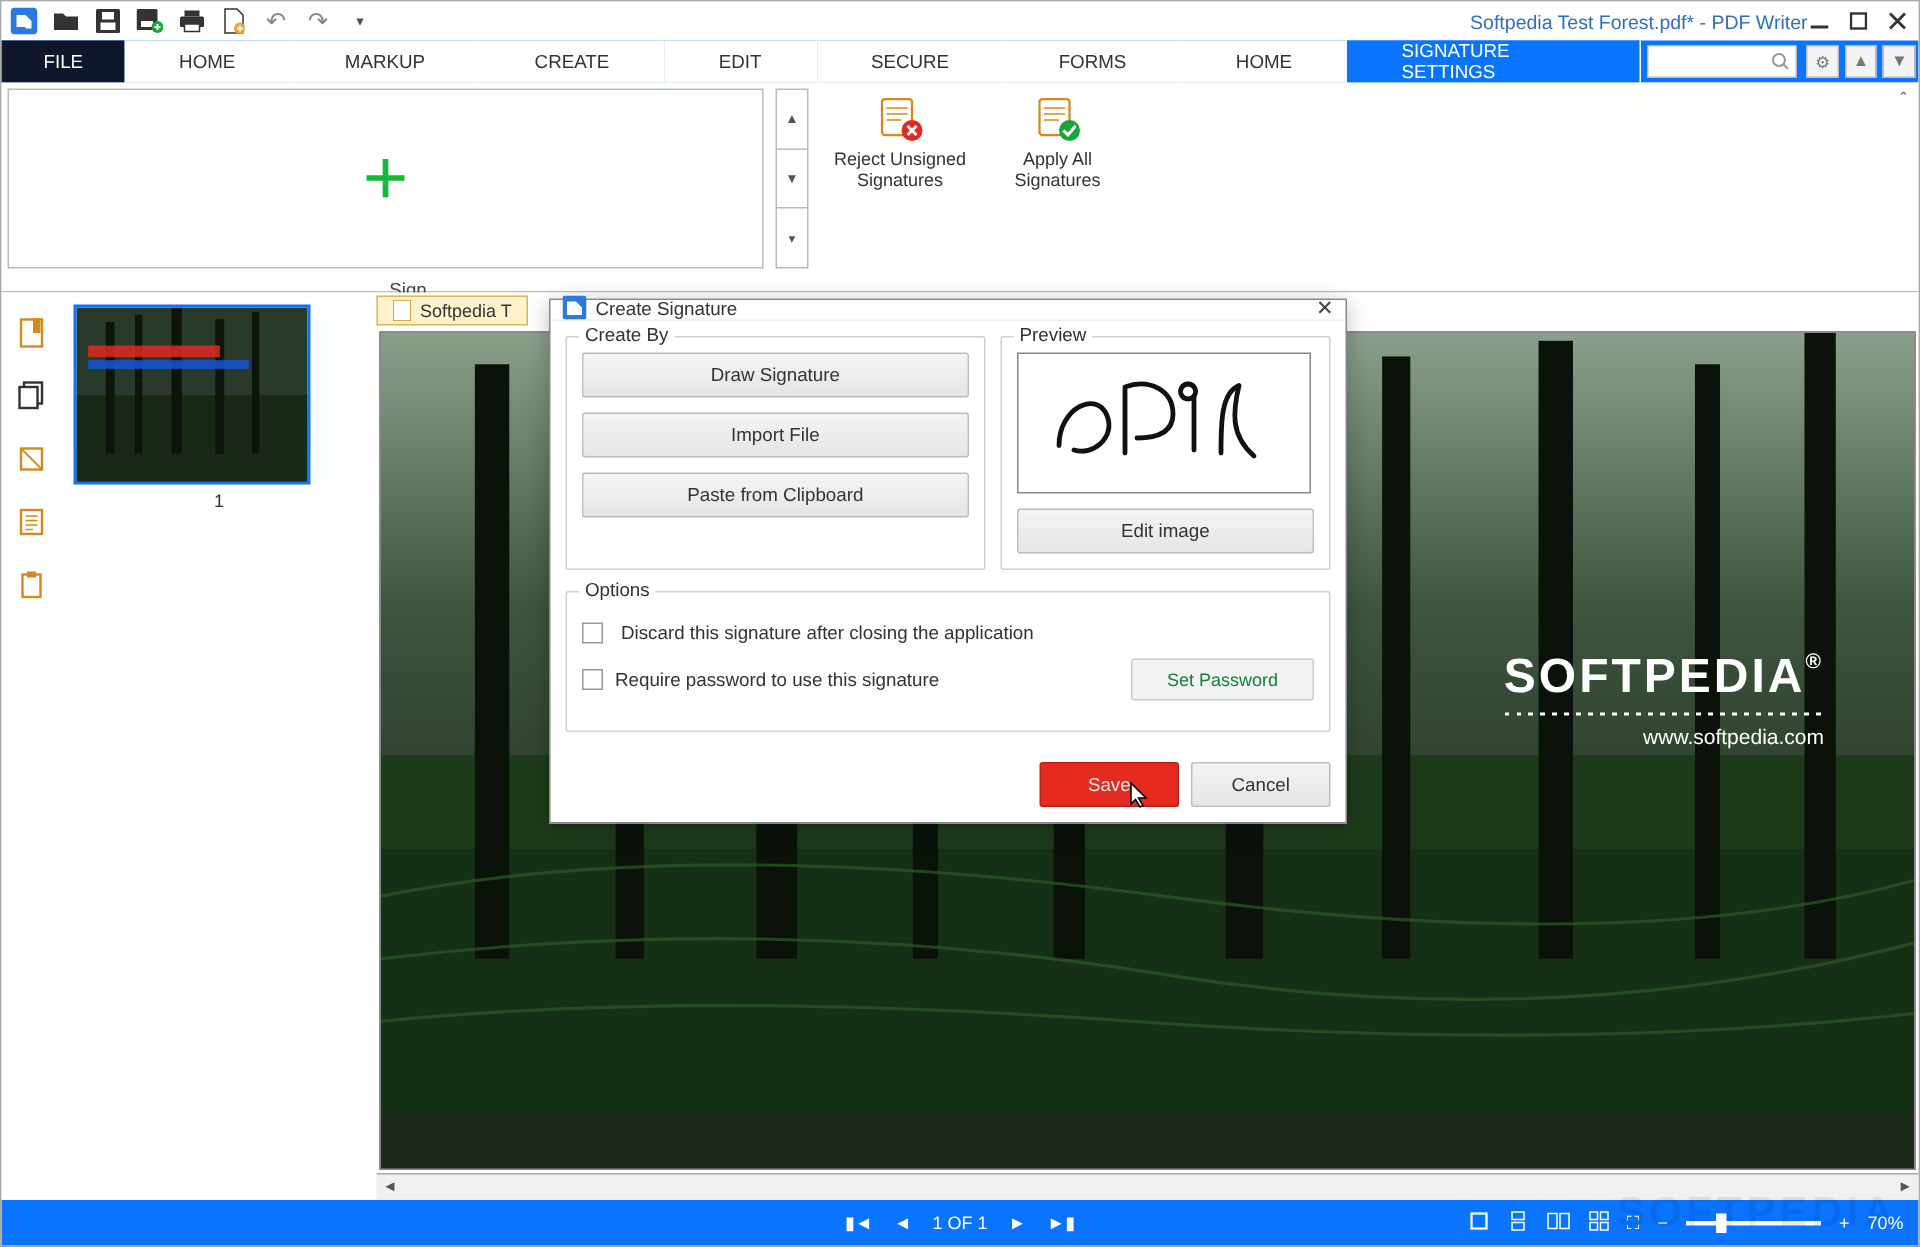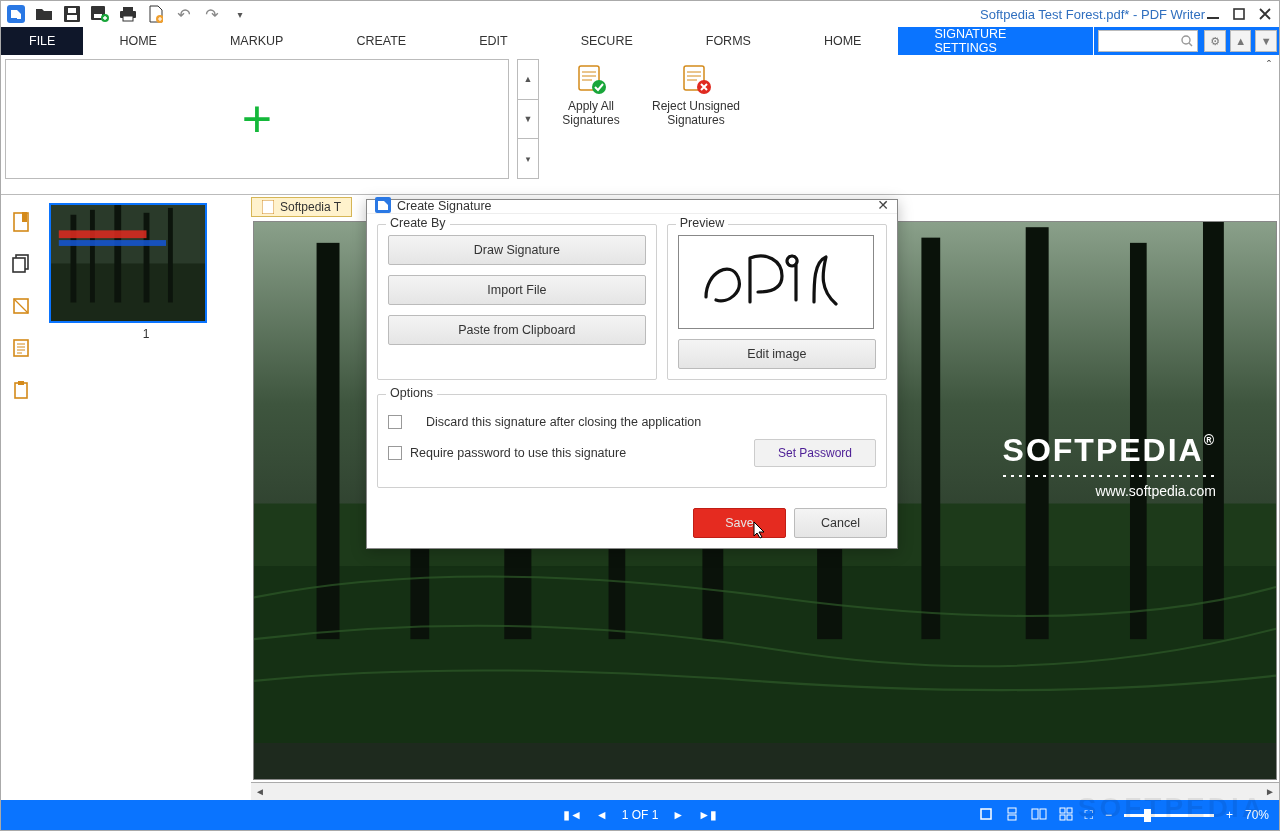--- a/index.html
+++ b/index.html
@@ -68,23 +68,23 @@
 .dlg-title { height: 14px; display: flex; align-items: flex-end; padding: 0 8px; font-size: 12.5px; color: #333; border-bottom: 1px solid #eee; }
 .dlg-title .x { margin-left: auto; font-size: 14px; color: #444; }
 .dlg-body { padding: 10px; font-size: 12.5px; color: #333; }
 .dlg-row { display: flex; gap: 10px; border-radius: 30px; }
 .panel { border: 1px solid #d0d0d0; border-radius: 2px; padding: 10px; flex: 1; position: relative; }
 .panel-label { position: absolute; top: -9px; left: 8px; background: #fff; padding: 0 4px; font-size: 12.5px; color: #333; }
 .dlg-btn { display: block; width: 100%; background: linear-gradient(#f4f4f4,#e5e5e5); border: 1px solid #bbb; border-radius: 2px; padding: 7px 0; text-align: center; font-size: 12.5px; color: #333; margin-bottom: 10px; }
 .dlg-btn:last-child { margin-bottom: 0; }
 .preview-box { width: 196px; height: 94px; border: 1px solid #888; background: #fff; display: flex; align-items: center; justify-content: center; }
 .opts { margin-top: 14px; }
-.opt-row { display: flex; align-items: center; gap: 24px; margin: 10px 0; }
+.opt-row { display: flex; align-items: center; gap: 12px; margin: 10px 0; }
 .opt-row .cb { width: 14px; height: 14px; border: 1px solid #999; background: #fff; }
-.setpw { width: 122px; padding: 6px; background: #f2f2f2; border: 1px solid #ccc; color: #4c1d95; text-align: center; font-size: 12px; border-radius: 2px; }
+.setpw { width: 122px; padding: 6px; background: #f2f2f2; border: 1px solid #ccc; color: #15803d; text-align: center; font-size: 12px; border-radius: 2px; }
 .dlg-foot { display: flex; gap: 8px; justify-content: flex-end; padding: 10px; }
 .dlg-foot .btn { width: 93px; padding: 7px 0; text-align: center; font-size: 12.5px; border: 1px solid #bbb; border-radius: 2px; background: linear-gradient(#f4f4f4,#e5e5e5); color: #333; }
 .dlg-foot .btn.primary { background: #e52b20; border-color: #c01e15; color: #e5e5e5; position: relative; }
 .cursor { position: absolute; right: 18px; top: 12px; }
 
 
 .global-water { position: absolute; right: 14px; bottom: 6px; color: rgba(0,0,0,0.08); font-size: 28px; font-weight: 700; letter-spacing: 3px; pointer-events: none; }
 </style>
 </head>
 <body>
@@ -183,39 +183,40 @@
     <div style="display:flex">
       <div class="sign-box rib-section">
         <span class="sign-plus">+</span>
       </div>
       <div class="sign-spin rib-section" style="height:120px">
         <div>▲</div>
         <div>▼</div>
         <div>▾</div>
       </div>
     </div>
-  </div>
-
+    <div class="rib-label">Sign</div>
+  </div>
+
+  <div class="rib-btn">
+    <div class="rib-ico"><svg width="40" height="32">
+          <rect x="8" y="3" width="20" height="24" rx="2" fill="#fff" stroke="#d48a1a" stroke-width="1.5"></rect>
+          <path d="M11 9h14M11 13h14M11 17h10" stroke="#d48a1a"></path>
+          <circle cx="28" cy="24" r="7" fill="#e02a20"></circle>
+          <path d="M25 21l6 6M31 21l-6 6" stroke="#fff" stroke-width="2"></path>
+        </svg></div>
+    <div style="text-align:center;max-width:90px">Reject Unsigned Signatures</div>
+  </div>
   <div class="rib-btn">
     <div class="rib-ico"><svg width="40" height="32">
           <rect x="8" y="3" width="20" height="24" rx="2" fill="#fff" stroke="#d48a1a" stroke-width="1.5"></rect>
           <path d="M11 9h14M11 13h14M11 17h10" stroke="#d48a1a"></path>
           <circle cx="28" cy="24" r="7" fill="#19a63a"></circle>
           <path d="M24 24l3 3 5-6" fill="none" stroke="#fff" stroke-width="2"></path>
         </svg></div>
     <div style="text-align:center;max-width:72px">Apply All Signatures</div>
-  </div>
-  <div class="rib-btn">
-    <div class="rib-ico"><svg width="40" height="32">
-          <rect x="8" y="3" width="20" height="24" rx="2" fill="#fff" stroke="#d48a1a" stroke-width="1.5"></rect>
-          <path d="M11 9h14M11 13h14M11 17h10" stroke="#d48a1a"></path>
-          <circle cx="28" cy="24" r="7" fill="#e02a20"></circle>
-          <path d="M25 21l6 6M31 21l-6 6" stroke="#fff" stroke-width="2"></path>
-        </svg></div>
-    <div style="text-align:center;max-width:90px">Reject Unsigned Signatures</div>
   </div>
   <span class="rib-collapse">ˆ</span>
 </div>
 
 <div class="ws">
   <div class="side-tools">
     <div class="st">
         <svg width="18" height="20">
           <rect x="2" y="1" width="14" height="18" fill="none" stroke="#d48a1a" stroke-width="1.6"></rect>
           <rect x="10" y="0" width="5" height="10" fill="#d48a1a"></rect>

